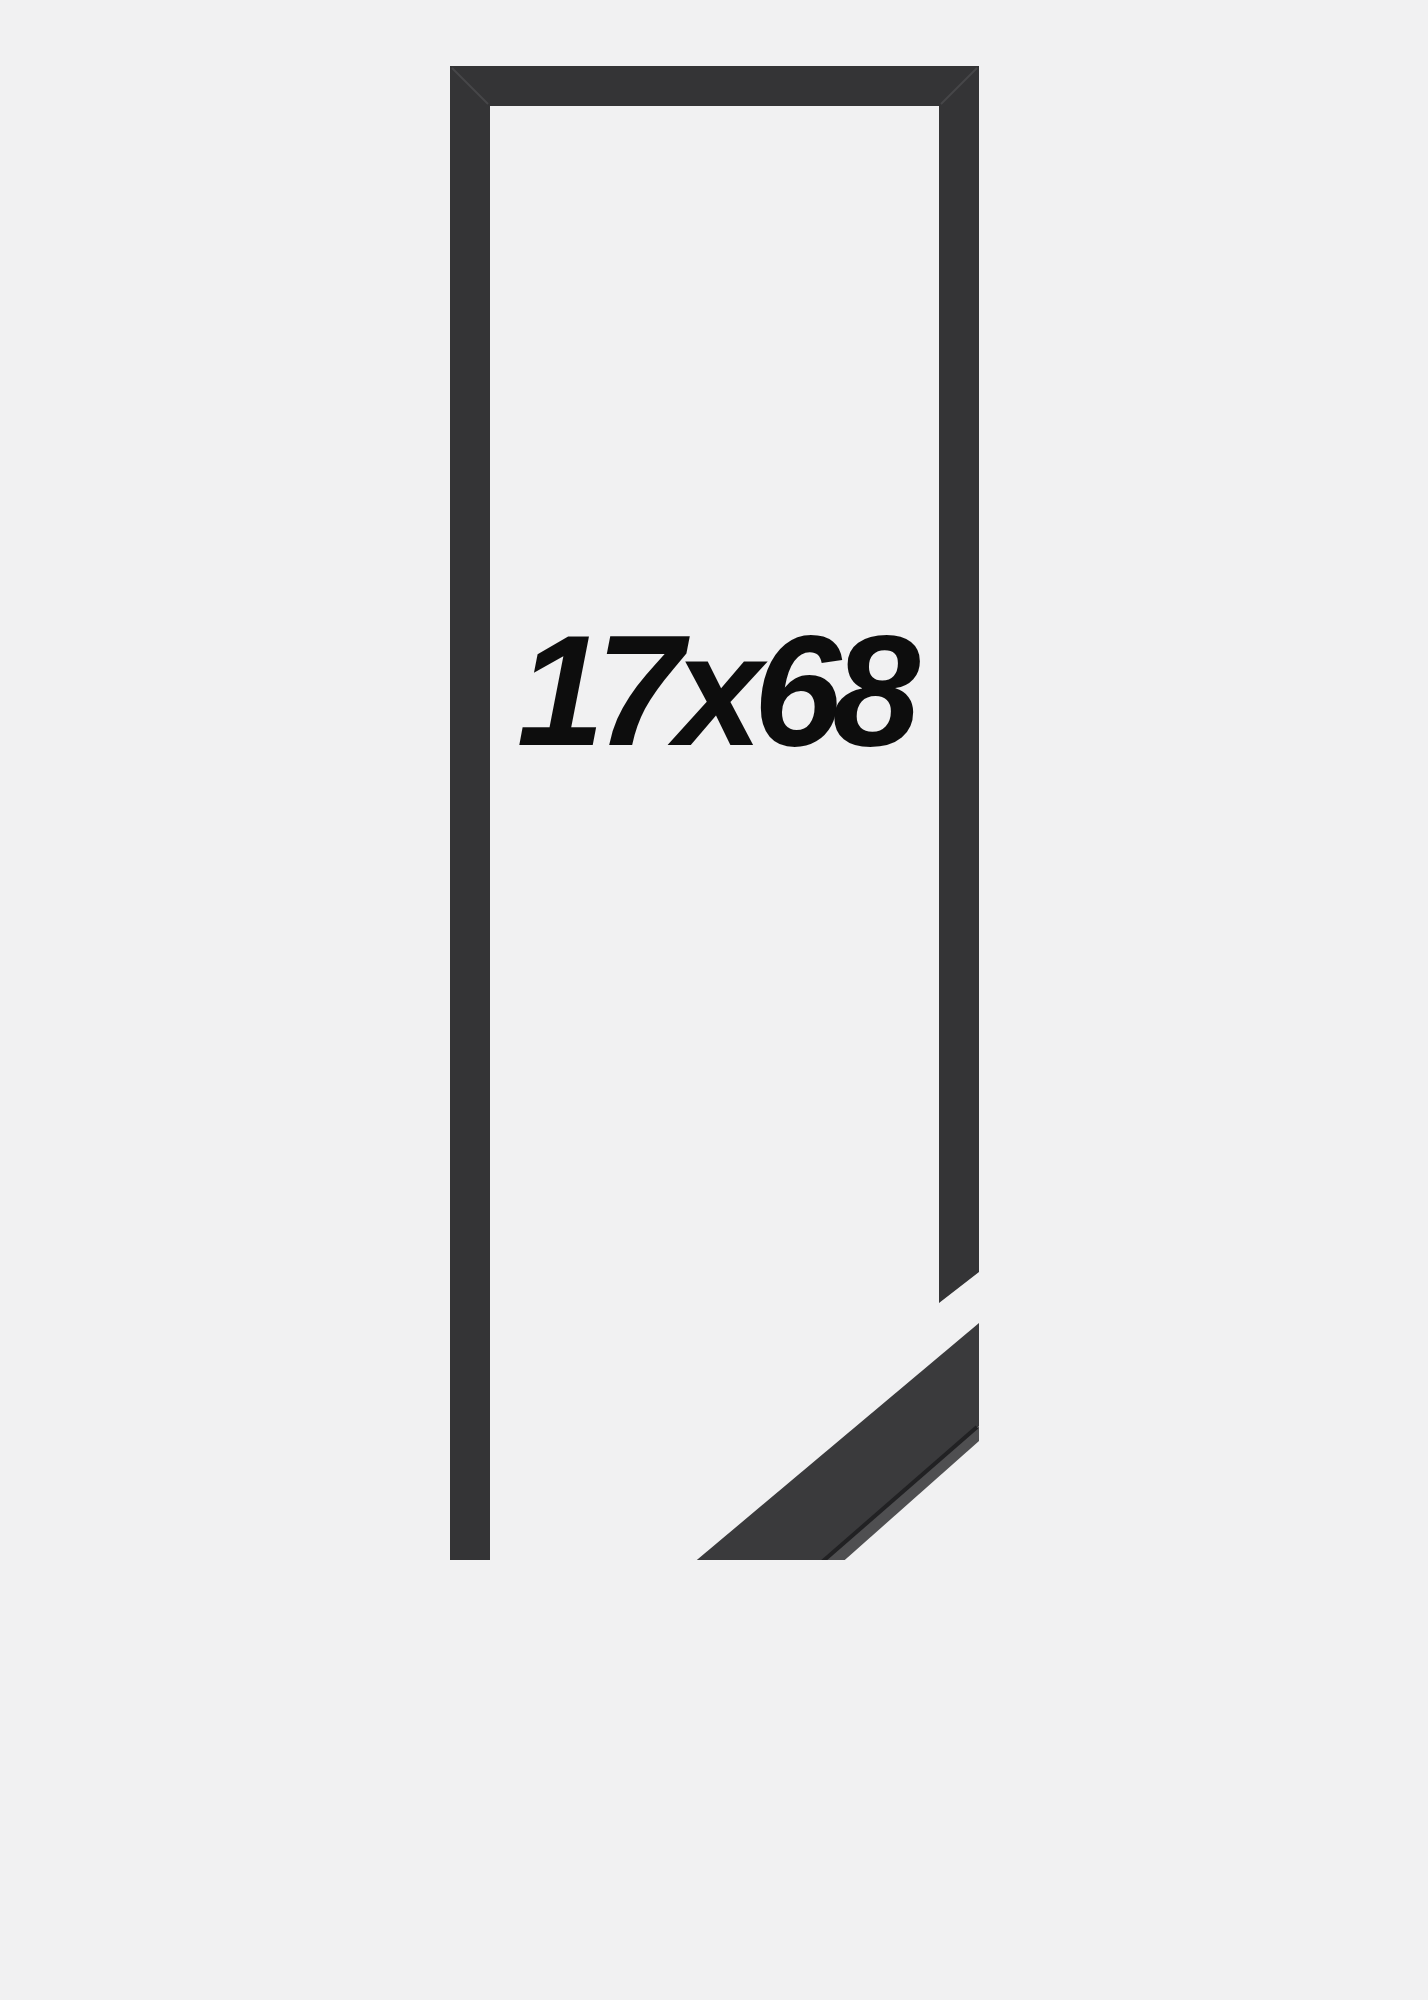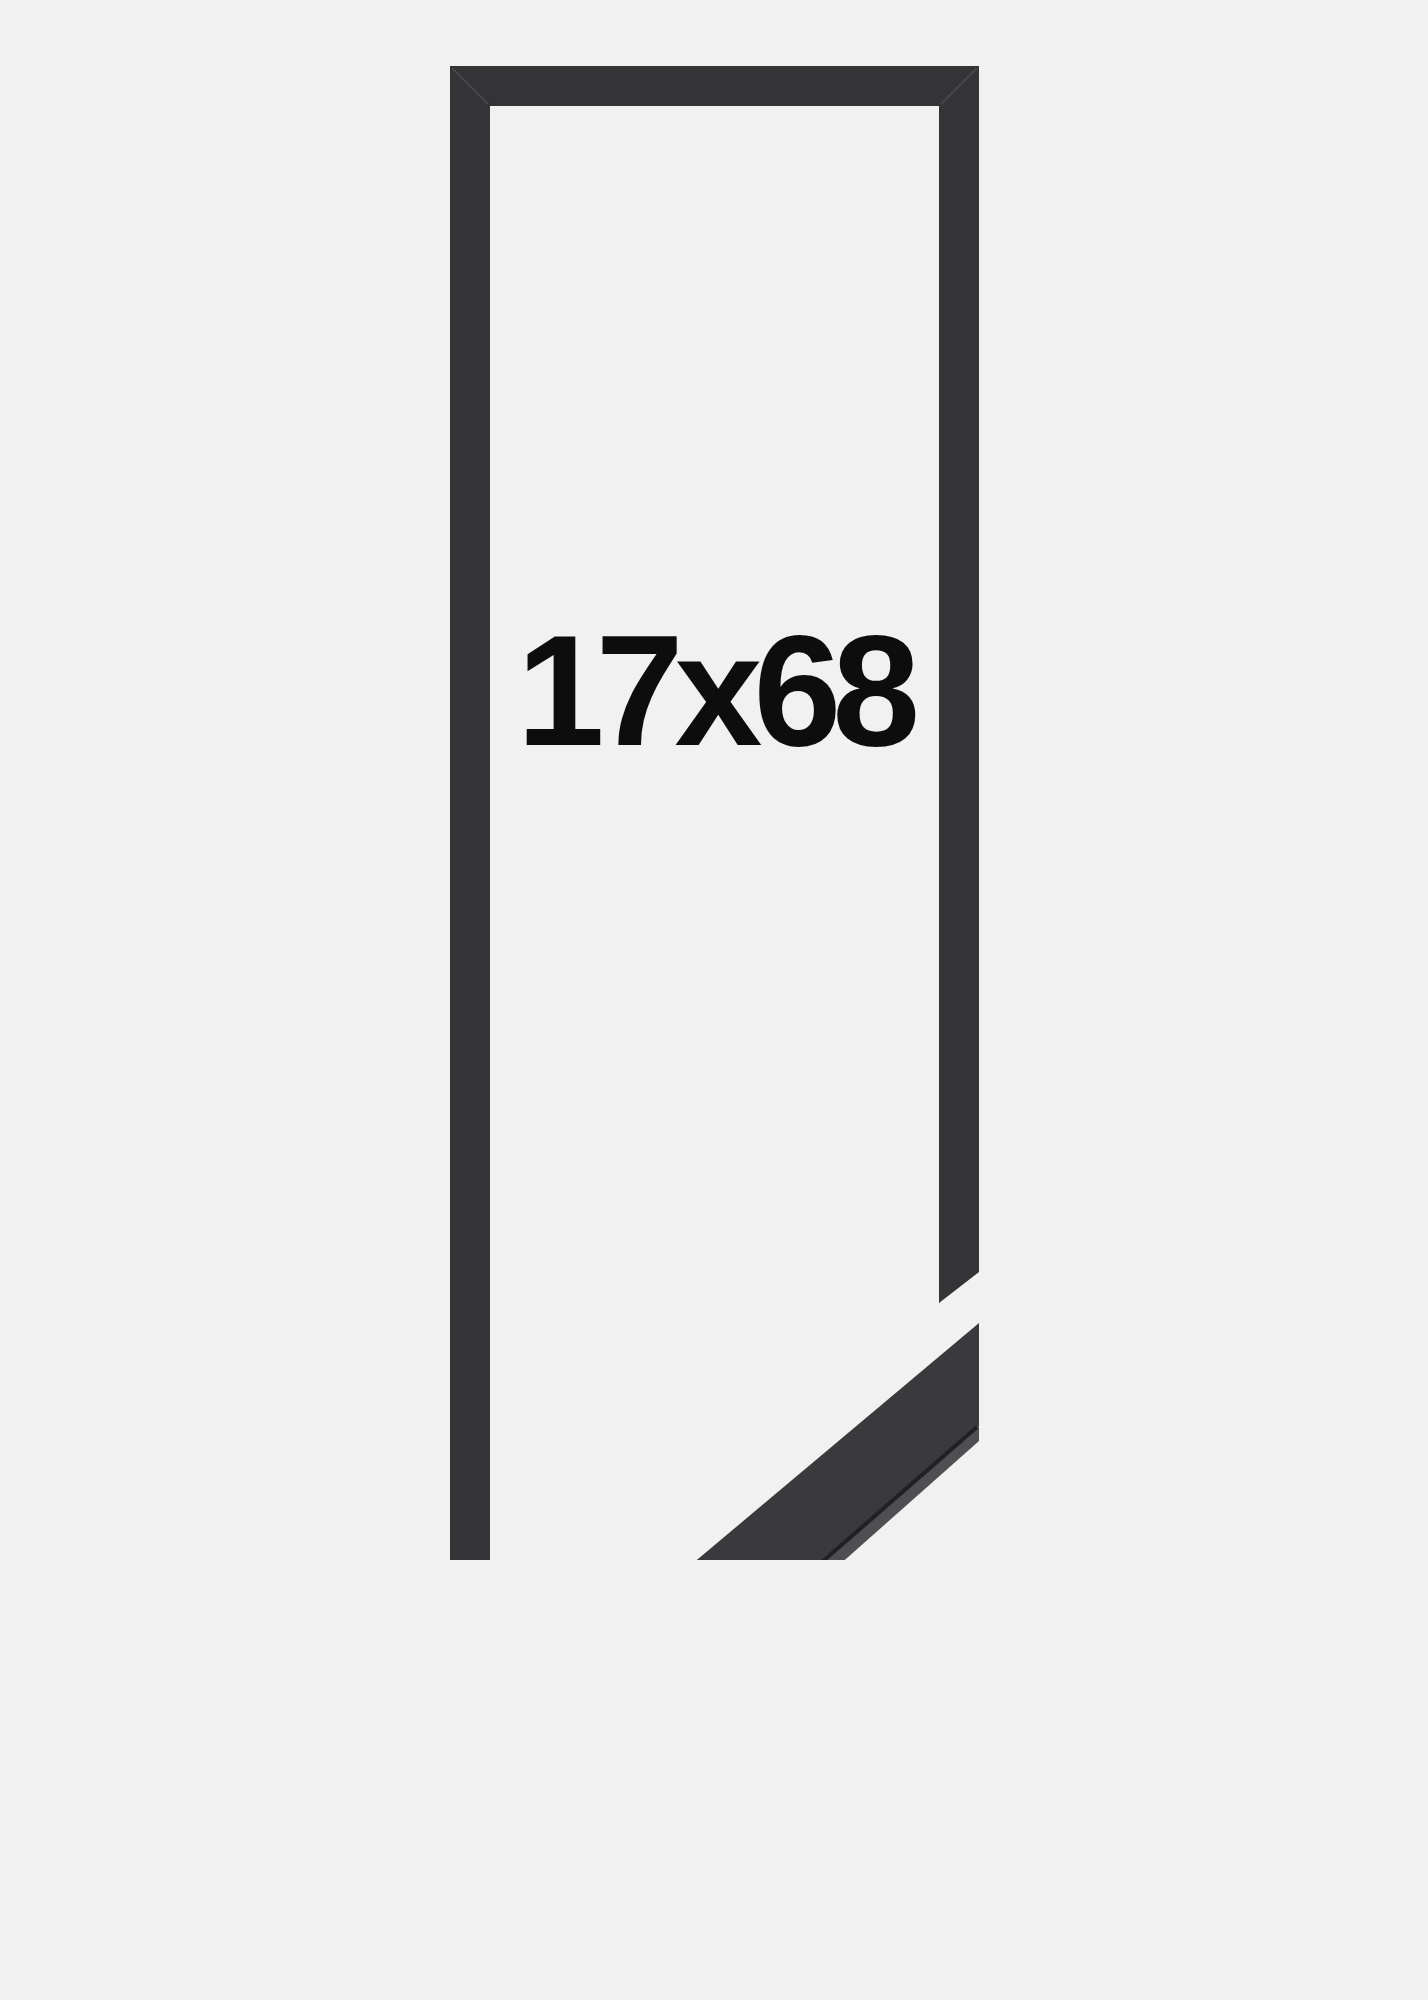--- a/index.html
+++ b/index.html
@@ -7,20 +7,21 @@
     padding: 0;
     background: #f1f1f2;
   }
   .stage {
     position: relative;
     width: 1428px;
     height: 1560px;
     overflow: hidden;
     background: #d946ef;
     font-family: "Liberation Sans", "DejaVu Sans", sans-serif;
+    font-style: italic;
   }
   .stage svg {
     position: absolute;
     left: 0;
     top: 0;
     display: block;
   }
   .size-text {
     font-family: "Liberation Sans", "DejaVu Sans", sans-serif;
     font-weight: bold;

